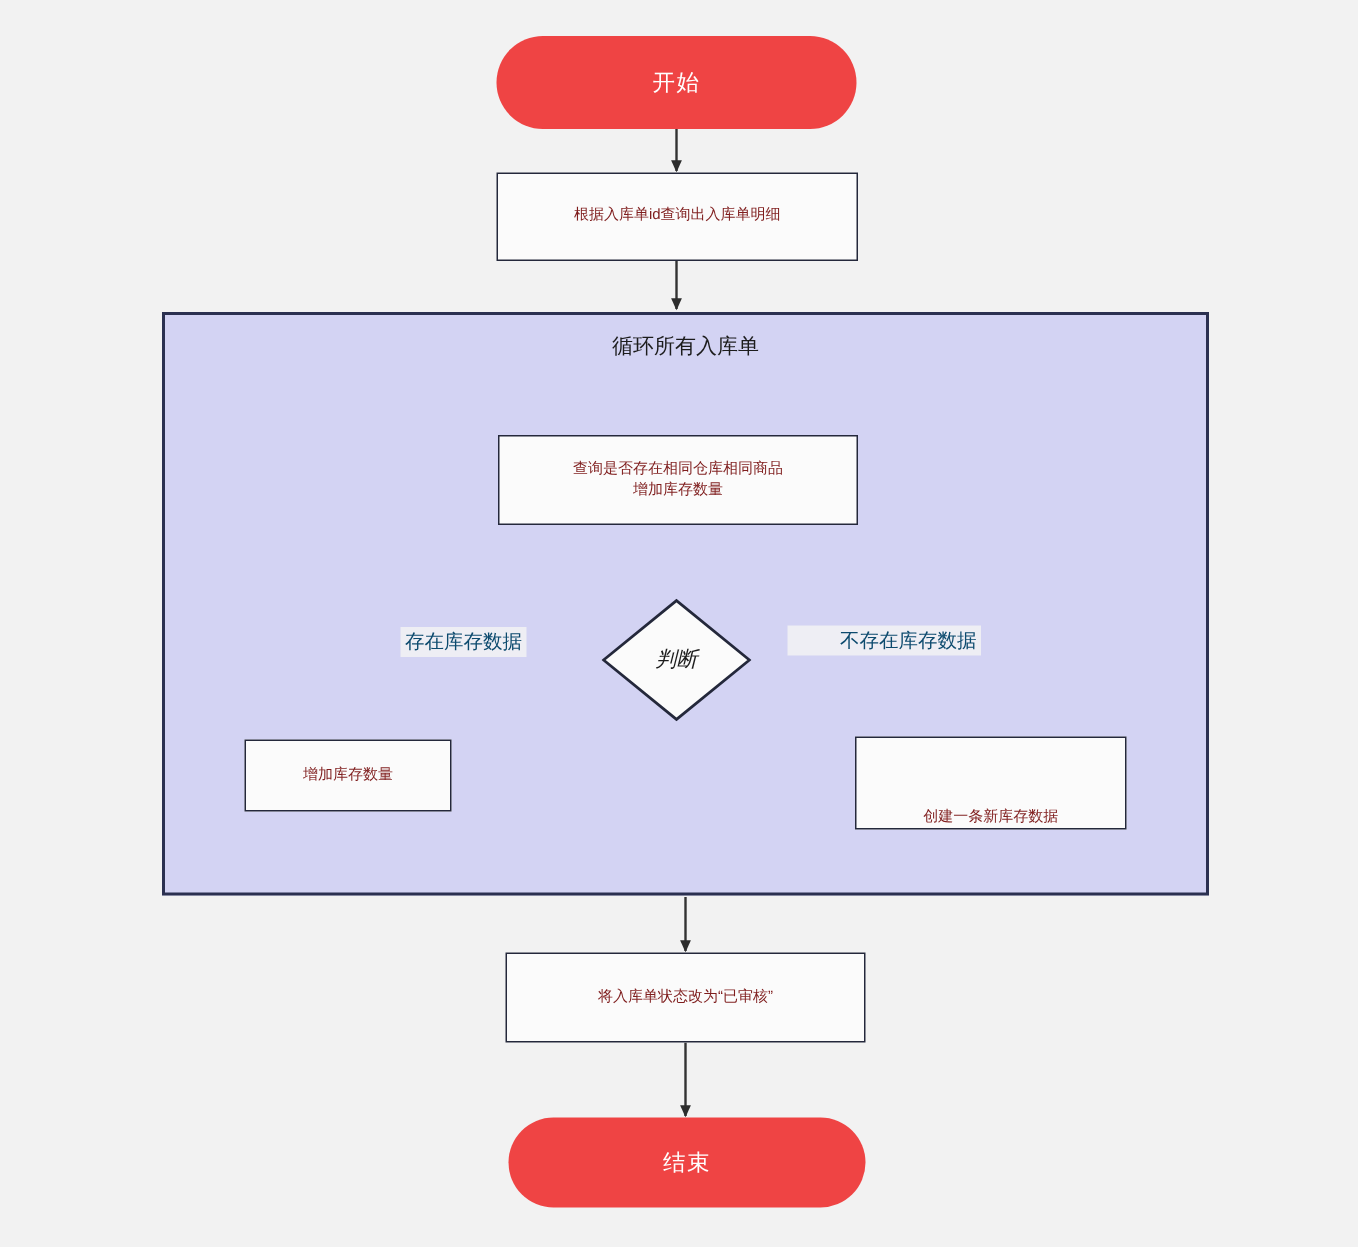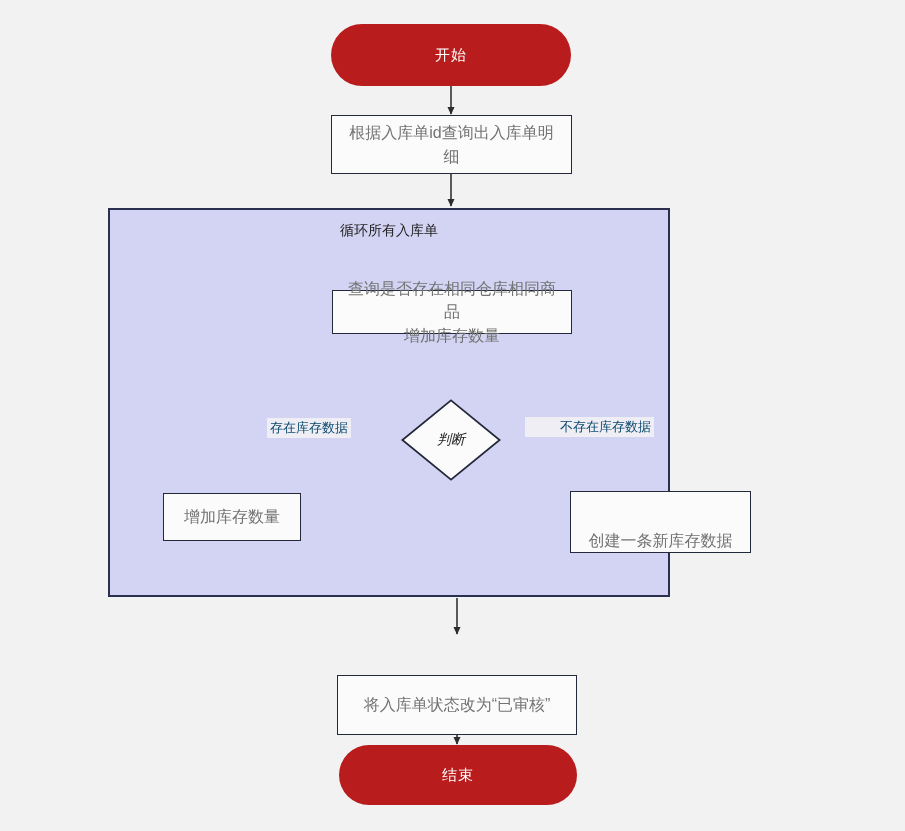--- a/index.html
+++ b/index.html
@@ -33,32 +33,32 @@
   .node {
     position: absolute;
     box-sizing: border-box;
     display: flex;
     align-items: center;
     justify-content: center;
     text-align: center;
   }
 
   .terminal {
-    background: #b91c1c;
+    background: #ef4444;
     color: #ffffff;
     border-radius: 999px;
     font-size: 15px;
     letter-spacing: 1px;
   }
 
   .process {
     background: #fbfbfb;
     border: 1.6px solid #24283b;
-    color: #737373;
-    font-size: 16px;
+    color: #7f1d1d;
+    font-size: 10px;
     line-height: 1.45;
   }
 
   .process .txt {
     padding: 0 10px;
   }
 
   .loopbox {
     background: #d3d3f3;
     border: 2px solid #2b3050;
@@ -129,35 +129,35 @@
       <path d="M401,440 L232,440 L232,492"></path>
 
       <path d="M501,440 L661,440 L661,490"></path>
 
       <path d="M457,598 L457,634"></path>
 
       <path d="M457,695 L457,744"></path>
     </g>
   </svg>
 
-  <div class="node loopbox" style="left:108px; top:208px; width:562px; height:389px;">
+  <div class="node loopbox" style="left:108px; top:208px; width:698px; height:389px;">
     <div class="loop-title">
       <div>循环所有入库单</div>
     </div>
   </div>
 
   <div class="node terminal" style="left:331px; top:24px; width:240px; height:62px;">
     <span>开始</span>
   </div>
 
   <div class="node process" style="left:331px; top:115px; width:241px; height:59px;">
     <span class="txt">根据入库单id查询出入库单明细</span>
   </div>
 
-  <div class="node process" style="left:332px; top:290px; width:240px; height:44px;">
+  <div class="node process" style="left:332px; top:290px; width:240px; height:60px;">
     <span class="txt">
       <span>查询是否存在相同仓库相同商品</span><br>
       <span>增加库存数量</span>
     </span>
   </div>
 
   <div class="decision" style="left:401px; top:399px; width:100px; height:82px;">
     <svg class="diamond-shape" viewBox="0 0 100 82" preserveAspectRatio="none">
       <polygon points="50,1.4 98.6,41 50,80.6 1.4,41" fill="#fbfbfb" stroke="#24283b" stroke-width="1.8"></polygon>
     </svg>
@@ -169,21 +169,21 @@
   <div class="edge-label" style="left:525px; top:417px;padding-left:35px;">不存在库存数据</div>
 
   <div class="node process" style="left:163px; top:493px; width:138px; height:48px;">
     <span class="txt">增加库存数量</span>
   </div>
 
   <div class="node process" style="left:570px; top:491px; width:181px; height:62px;align-items:flex-end;">
     <span class="txt">创建一条新库存数据</span>
   </div>
 
-  <div class="node process" style="left:337px; top:635px; width:240px; height:60px;margin-top:40px;">
+  <div class="node process" style="left:337px; top:635px; width:240px; height:60px;">
     <span class="txt">将入库单状态改为“已审核”</span>
   </div>
 
   <div class="node terminal" style="left:339px; top:745px; width:238px; height:60px;">
     <span>结束</span>
   </div>
 
 </div>
 
 </body></html>

